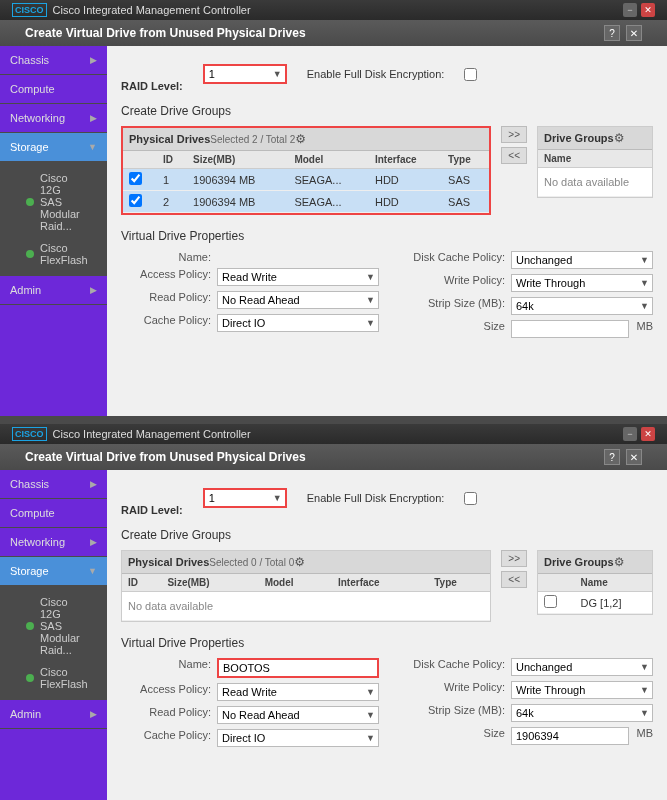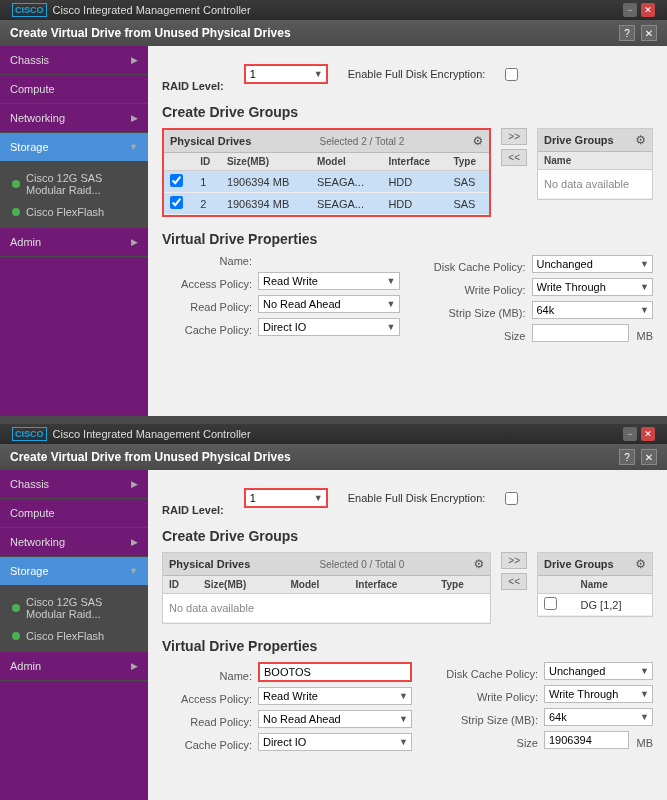--- a/index.html
+++ b/index.html
@@ -27,55 +27,55 @@
     .title-bar .app-title { color: #ddd; flex: 1; }
     .title-bar .win-controls { display: flex; gap: 4px; }
     .win-btn { width: 14px; height: 14px; border-radius: 2px; border: none; cursor: pointer; font-size: 9px; display: flex; align-items: center; justify-content: center; }
     .win-btn.minimize { background: #666; color: #ccc; }
     .win-btn.close { background: #c44; color: #fff; }
 
     
     .dialog-bar {
       background: linear-gradient(to bottom, #5a5a5a, #4a4a4a);
       color: #fff;
-      padding: 5px 10px;
+      padding: 5px 25px;
       font-size: 12px;
       font-weight: bold;
       display: flex;
       align-items: center;
       justify-content: space-between;
     }
     .dialog-controls { display: flex; gap: 6px; }
     .dialog-btn { background: #666; border: 1px solid #888; color: #fff; width: 16px; height: 16px; font-size: 10px; cursor: pointer; display: flex; align-items: center; justify-content: center; }
 
     
     .layout { display: flex; }
     .sidebar {
-      width: 148px;
-      background: #701a75;
+      width: 107px;
+      background: #6d28d9;
       min-height: 370px;
       flex-shrink: 0;
     }
     .sidebar-item {
       padding: 8px 10px;
       color: #ddd;
       font-size: 11px;
       cursor: pointer;
       display: flex;
       align-items: center;
       justify-content: space-between;
       border-bottom: 1px solid #4a4a4a;
     }
     .sidebar-item.active { background: #4a90d9; color: #fff; }
     .sidebar-sub {
       background: #4a4a4a;
       padding: 5px 0;
     }
     .sidebar-sub-item {
-      padding: 5px 12px;
+      padding: 5px 26px;
       color: #ccc;
       font-size: 11px;
       cursor: pointer;
       display: flex;
       align-items: center;
       gap: 6px;
     }
     .dot { width: 8px; height: 8px; border-radius: 50%; background: #4CAF50; flex-shrink: 0; }
     .chevron { font-size: 9px; color: #aaa; }
 
@@ -117,35 +117,34 @@
       top: 50%;
       transform: translateY(-50%);
       pointer-events: none;
       font-size: 9px;
       color: #555;
     }
 
     .encrypt-row { display: flex; align-items: flex-start; gap: 20px; font-size: 11px; color: #333; }
 
     
-    .section-header { font-size: 14px; font-weight: bold; color: #333; margin-bottom: 8px; }
+    .section-header { font-size: 12px; font-weight: normal; color: #333; margin-bottom: 8px; }
 
     
     .drive-groups-area { display: flex; align-items: flex-start; gap: 6px; }
     .physical-drives-panel {
       flex: 1;
       border: 2px solid #e44;
       background: #fff;
     }
     .panel-header {
       background: #d8d8d8;
       padding: 4px 6px;
       display: flex;
       align-items: center;
-      justify-content: space-between;
       border-bottom: 1px solid #bbb;
     }
     .panel-title { font-size: 11px; font-weight: bold; color: #333; }
     .panel-info { font-size: 10px; color: #666; }
     .panel-gear { font-size: 12px; color: #555; cursor: pointer; }
 
     table { width: 100%; border-collapse: collapse; font-size: 11px; }
     th { background: #e8e8e8; padding: 3px 6px; text-align: left; color: #444; font-weight: bold; border-bottom: 1px solid #ccc; font-size: 10px; }
     td { padding: 3px 6px; border-bottom: 1px solid #eee; color: #333; }
     .row-selected { background: #c8dff5; }
@@ -178,21 +177,21 @@
     }
 
     
     .vdp-section { margin-top: 14px; }
     .vdp-grid {
       display: grid;
       grid-template-columns: 1fr 1fr;
       gap: 8px 16px;
     }
     .vdp-left, .vdp-right { display: flex; flex-direction: column; gap: 5px; }
-    .field-row { display: flex; align-items: flex-end; gap: 6px; }
+    .field-row { display: flex; align-items: flex-start; gap: 6px; }
     .field-label { font-size: 11px; color: #555; text-align: right; white-space: nowrap; min-width: 90px; }
     .field-label-wide { min-width: 110px; }
     .field-input {
       border: 1px solid #bbb;
       padding: 2px 4px;
       font-size: 11px;
       background: #fff;
       flex: 1;
     }
     .field-input.highlighted { border: 2px solid #e44; }

